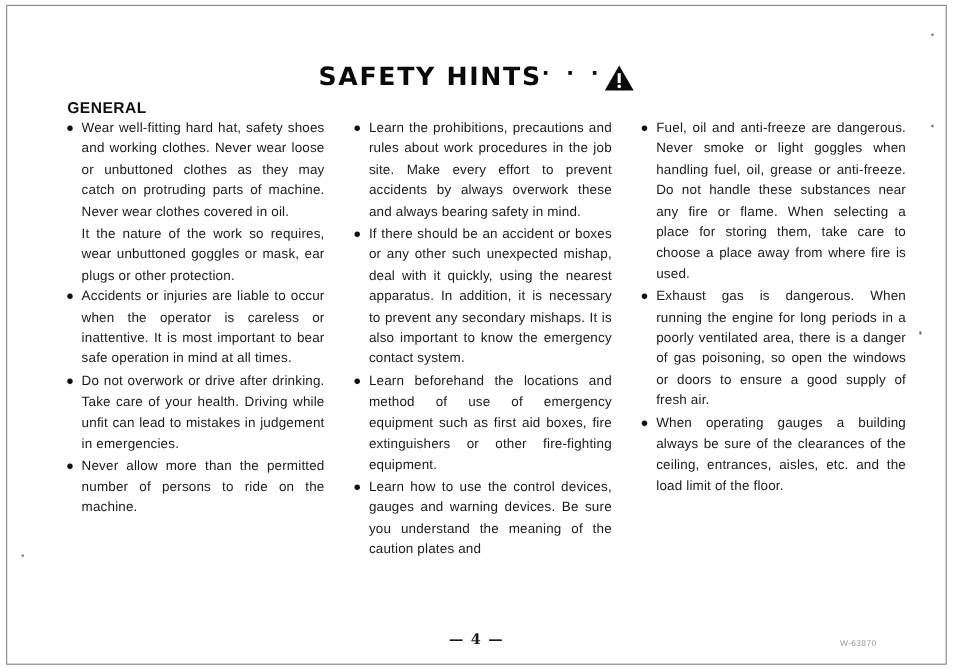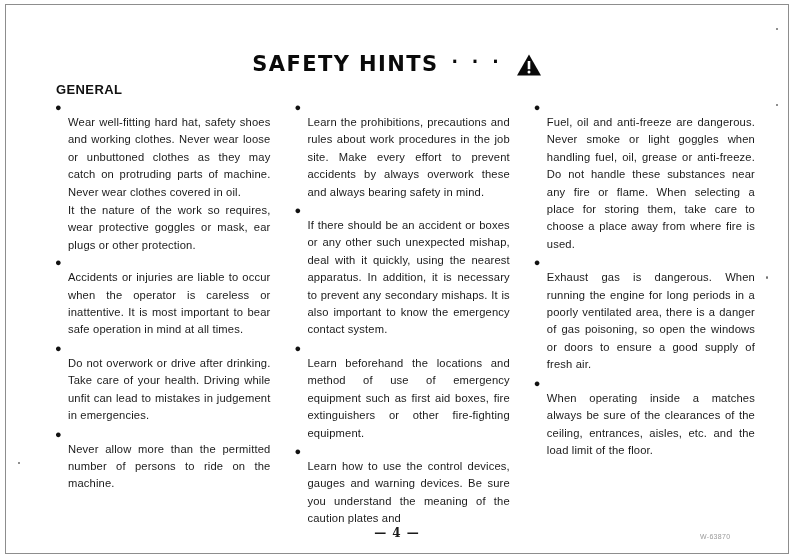--- a/index.html
+++ b/index.html
@@ -49,21 +49,21 @@
     position: absolute;
     left: 0;
     top: 52px;
     width: 794px;
     text-align: center;
     display: block;
   }
   .title-inner {
     display: inline-flex;
     align-items: center;
-    gap: 13px;
+    gap: 0;
   }
   .doc-title {
     font-family: "DejaVu Sans", sans-serif;
     font-size: 21px;
     font-weight: bold;
     letter-spacing: 1.4px;
     color: #0a0a0a;
     line-height: 1;
   }
   .title-dots {
@@ -126,21 +126,20 @@
   .plain-text {
     flex: 1 1 auto;
     font-family: "Liberation Sans", sans-serif;
     font-size: 11.2px;
     line-height: 17.4px;
     color: #1a1a1a;
     text-align: justify;
     text-justify: inter-word;
     letter-spacing: 0.15px;
     hyphens: manual;
-    margin-top: 15px;
   }
   .plain-text {
     padding-left: 13px;
   }
   .sub-para {
     padding-left: 13px;
     font-family: "Liberation Sans", sans-serif;
     font-size: 11.2px;
     line-height: 17.4px;
     color: #1a1a1a;
@@ -215,21 +214,21 @@
 
   <div class="section-heading">GENERAL</div>
 
   <div class="columns">
 
     <div class="col">
       <div class="bullet-item">
         <span class="bullet-mark">●</span>
         <span class="bullet-text">Wear well-fitting hard hat, safety shoes and working clothes. Never wear loose or unbuttoned clothes as they may catch on protruding parts of machine. Never wear clothes covered in oil.</span>
       </div>
-      <div class="sub-para">It the nature of the work so requires, wear protective goggles or mask, ear plugs or other protection.</div>
+      <div class="sub-para">It the nature of the work so requires, wear unbuttoned goggles or mask, ear plugs or other protection.</div>
       <div class="bullet-item">
         <span class="bullet-mark">●</span>
         <span class="bullet-text">Accidents or injuries are liable to occur when the operator is careless or inattentive. It is most important to bear safe operation in mind at all times.</span>
       </div>
       <div class="bullet-item">
         <span class="bullet-mark">●</span>
         <span class="bullet-text">Do not overwork or drive after drinking. Take care of your health. Driving while unfit can lead to mistakes in judgement in emergencies.</span>
       </div>
       <div class="bullet-item">
         <span class="bullet-mark">●</span>
@@ -260,21 +259,21 @@
       <div class="bullet-item">
         <span class="bullet-mark">●</span>
         <span class="bullet-text">Fuel, oil and anti-freeze are dangerous. Never smoke or light goggles when handling fuel, oil, grease or anti-freeze. Do not handle these substances near any fire or flame. When selecting a place for storing them, take care to choose a place away from where fire is used.</span>
       </div>
       <div class="bullet-item">
         <span class="bullet-mark">●</span>
         <span class="bullet-text">Exhaust gas is dangerous. When running the engine for long periods in a poorly ventilated area, there is a danger of gas poisoning, so open the windows or doors to ensure a good supply of fresh air.</span>
       </div>
       <div class="bullet-item">
         <span class="bullet-mark">●</span>
-        <span class="bullet-text">When operating inside a matches always be sure of the clearances of the ceiling, entrances, aisles, etc. and the load limit of the floor.</span>
+        <span class="bullet-text">When operating gauges a building always be sure of the clearances of the ceiling, entrances, aisles, etc. and the load limit of the floor.</span>
       </div>
     </div>
 
   </div>
 
 
   <div class="page-number">— 4 —</div>
   <div class="doc-code">W-63870</div>
 
 </div>

